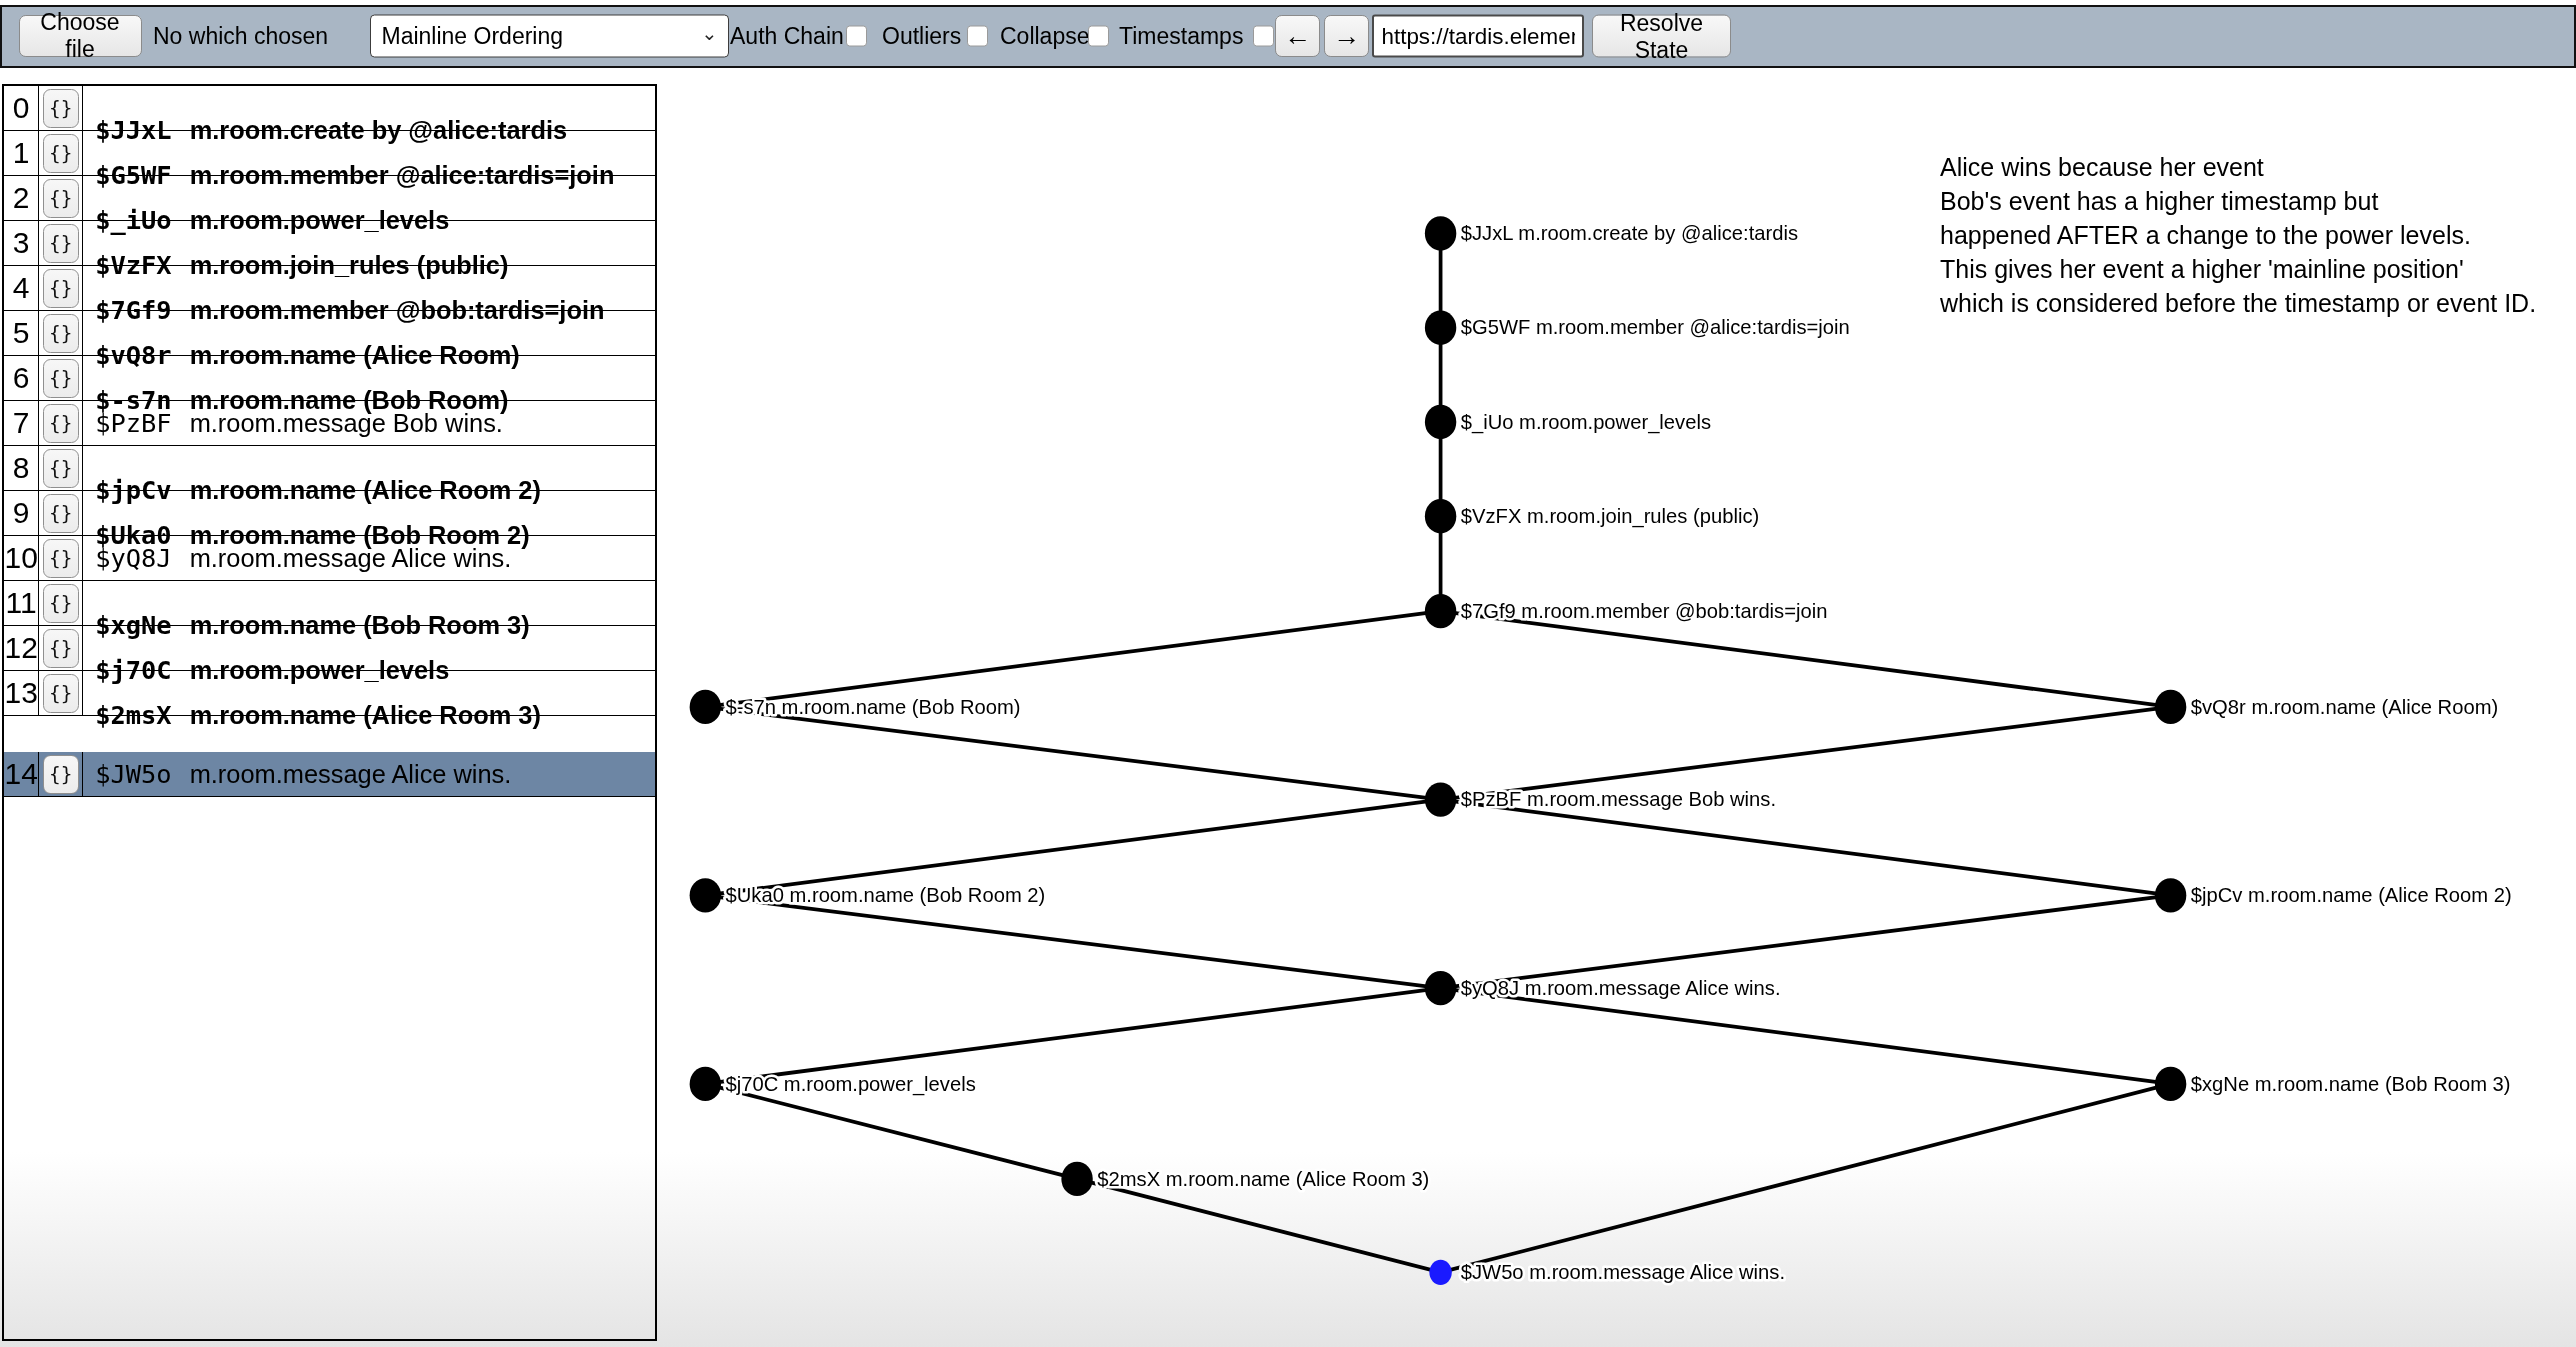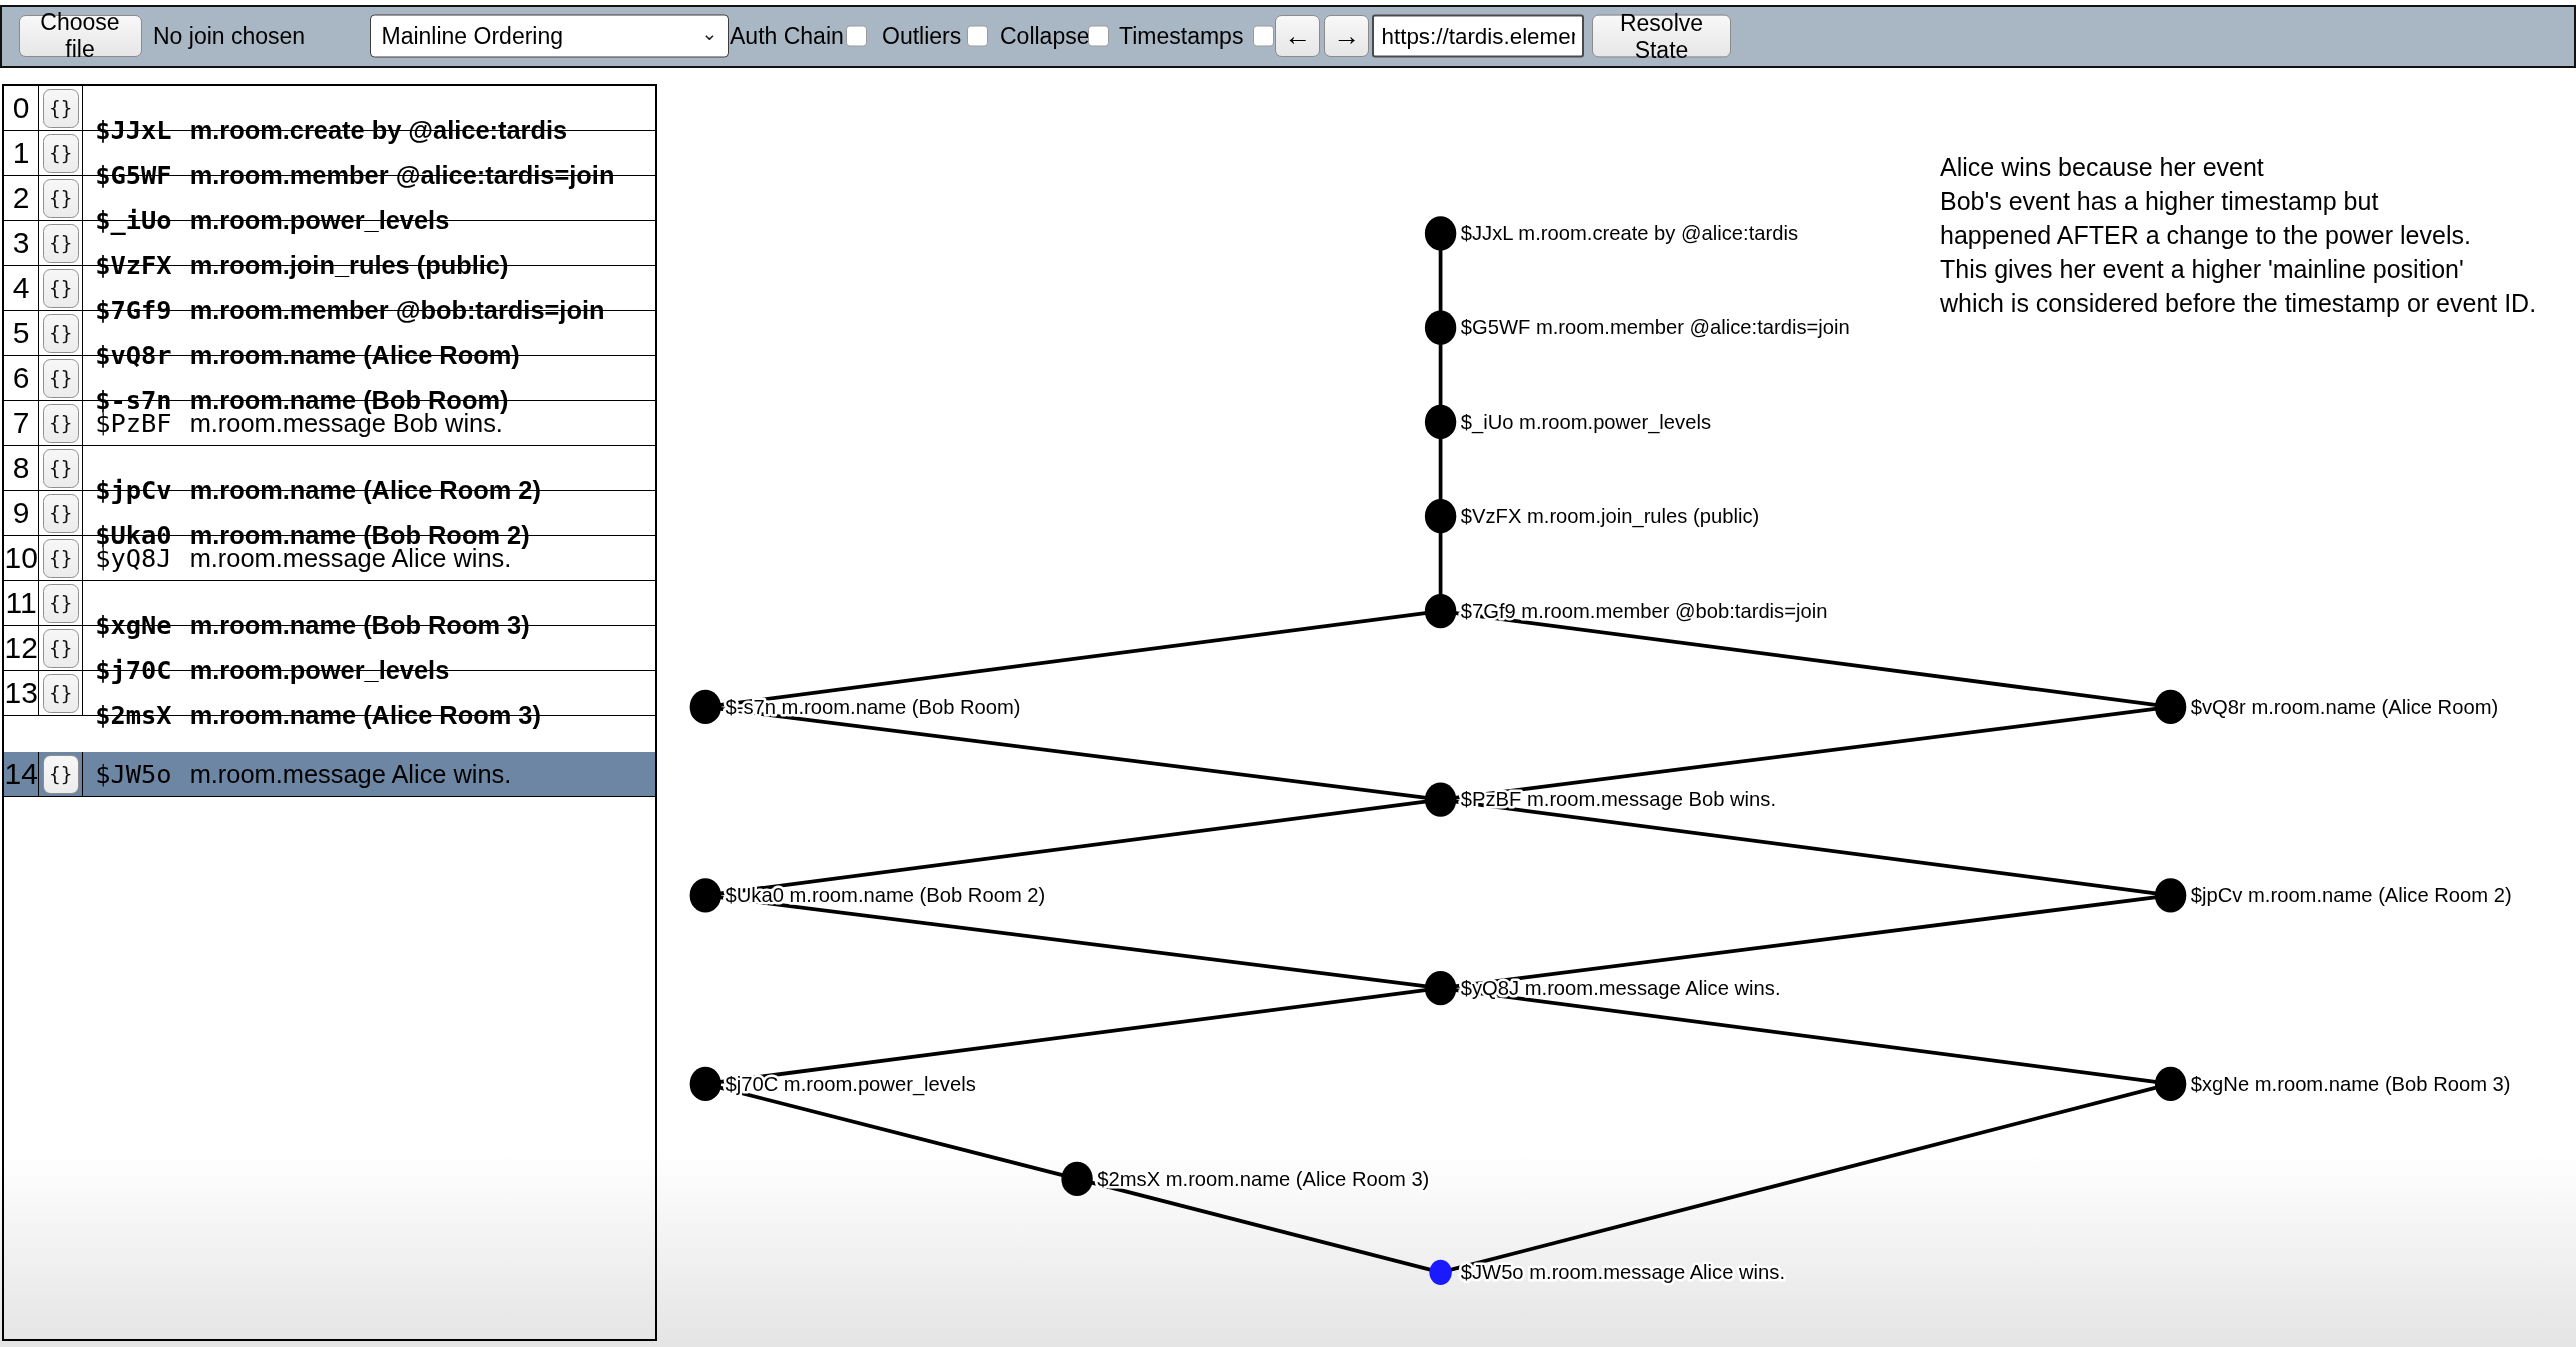--- a/index.html
+++ b/index.html
@@ -54,21 +54,21 @@
   
   .annotation{position:absolute;left:1940px;top:150px;z-index:2;font-size:25px;line-height:34px;}
 </style>
 </head>
 <body>
 
 <div class="bottom-fade"></div>
 
 <div class="toolbar">
   <button class="btn abs choose-file">Choose file</button>
-  <span class="abs no-file">No join chosen</span>
+  <span class="abs no-file">No which chosen</span>
 
   <div class="abs ordering">
     <span>Mainline Ordering</span>
     <span class="chev">⌄</span>
   </div>
 
   <span class="abs cb-label" style="left:728px">Auth Chain</span>
   <input type="checkbox" class="abs checkbox" style="left: 844px;">
   <span class="abs cb-label" style="left:880px">Outliers</span>
   <input type="checkbox" class="abs checkbox" style="left: 965px;">

